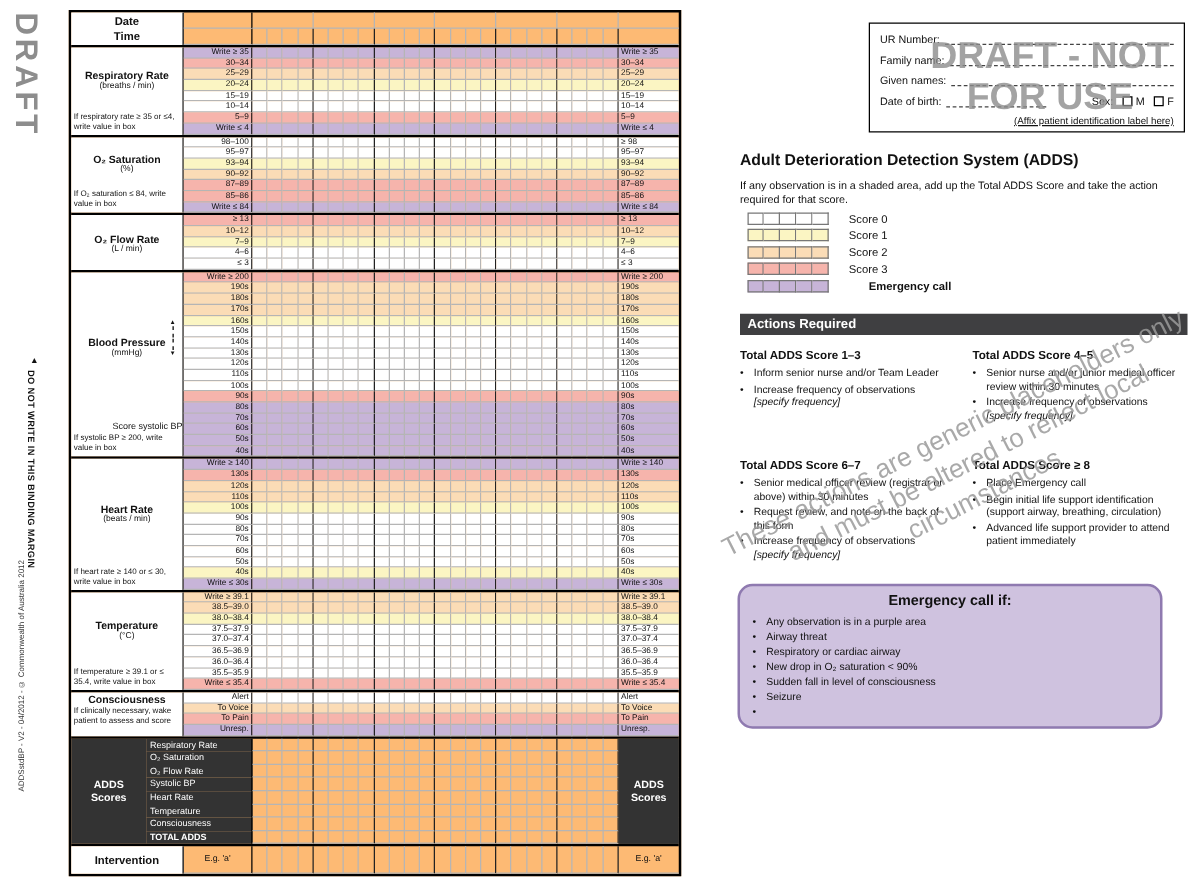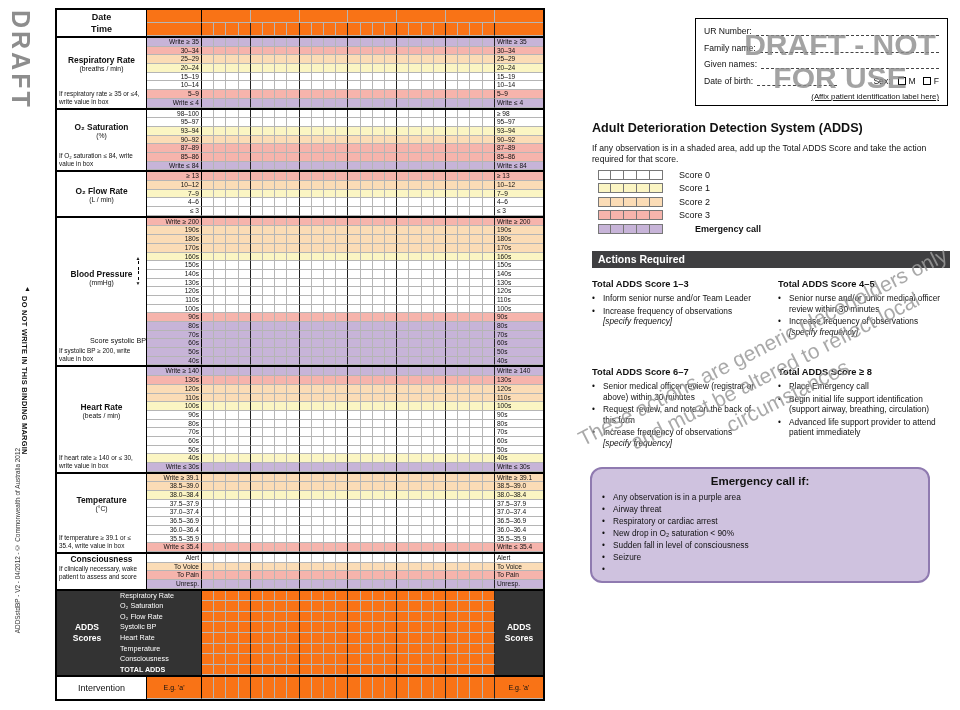--- a/index.html
+++ b/index.html
@@ -11,21 +11,21 @@
   .m-draft   { position:absolute; left:6px;  top:10px;  writing-mode:vertical-rl;
                font-size:25px; font-weight:600; color:#8d8d8d; letter-spacing:3px; }
   .m-arrow   { position:absolute; left:24px; top:285px; font-size:7px; }
   .m-binding { position:absolute; left:20px; top:296px; writing-mode:vertical-rl;
                font-size:7.4px; font-weight:bold; letter-spacing:.3px; }
   .m-footer  { position:absolute; left:14px; top:448px; writing-mode:vertical-rl;
                transform:rotate(180deg); font-size:6.4px; color:#333; }
 
   
   #chart { position:absolute; left:55px; top:8px; width:490px;
-           border:2px solid #000; background:#f97316; }
+           border:2px solid #000; background:#fdba74; }
   .section { display:flex; border-top:2px solid #000; }
   .section.hdr { border-top:none; }
   .slab { width:90px; border-right:1.4px solid #000; position:relative;
           display:flex; flex-direction:column; background:#fff; }
   .rows { flex:1; display:flex; flex-direction:column; position:relative; }
   .orow { display:flex; height:8.7px; line-height:8px; font-size:6.6px; }
   .ll   { width:55px; border-right:1.4px solid #000; border-bottom:1px solid #b5b5b5;
           text-align:right; padding-right:2px; }
   .cell { flex:1; border-right:1px solid #b5b5b5; border-bottom:1px solid #b5b5b5; }
   .cell.g { border-right:1px solid #222; }
@@ -57,21 +57,21 @@
   .ll2 { width:85px; background:#333; color:#fff; padding-left:3px;
          border-right:1.4px solid #000; }
   .ll2.tot { font-weight:bold; }
   .rlb { width:48px; background:#333; }
   .scores-rlab { position:absolute; right:0; top:0; width:48px; height:100%;
                  background:#333; color:#fff; font-weight:bold; font-size:8.5px;
                  display:flex; flex-direction:column; justify-content:center;
                  align-items:center; line-height:11px; }
   
   .intervention .slab { justify-content:center; text-align:center;
-                        font-weight:normal; font-size:9px; }
+                        font-weight:bold; font-size:9px; }
   .irow { display:flex; height:22px; line-height:22px; font-size:7px; }
   .irow .ll { text-align:center; padding:0; }
   .irow .rl { text-align:center; padding:0; }
 
   
   .urbox { position:absolute; left:695px; top:18px; width:253px; height:88px;
            border:1.6px solid #000; padding:7px 8px 2px; font-size:8.6px; }
   .urow { display:flex; align-items:flex-end; margin-bottom:6.5px; }
   .fill { flex:1; border-bottom:1.2px dashed #444; height:9px; margin-left:4px; }
   .fill.short { flex:0 0 80px; }
@@ -2410,21 +2410,21 @@
         <div class="em-it">
           <span class="bmark">•</span>
           <span>Any observation is in a purple area</span>
         </div>
         <div class="em-it">
           <span class="bmark">•</span>
           <span>Airway threat</span>
         </div>
         <div class="em-it">
           <span class="bmark">•</span>
-          <span>Respiratory or cardiac arrest</span>
+          <span>Respiratory or cardiac airway</span>
         </div>
         <div class="em-it">
           <span class="bmark">•</span>
           <span>New drop in O₂ saturation &lt; 90%</span>
         </div>
         <div class="em-it">
           <span class="bmark">•</span>
           <span>Sudden fall in level of consciousness</span>
         </div>
         <div class="em-it">

